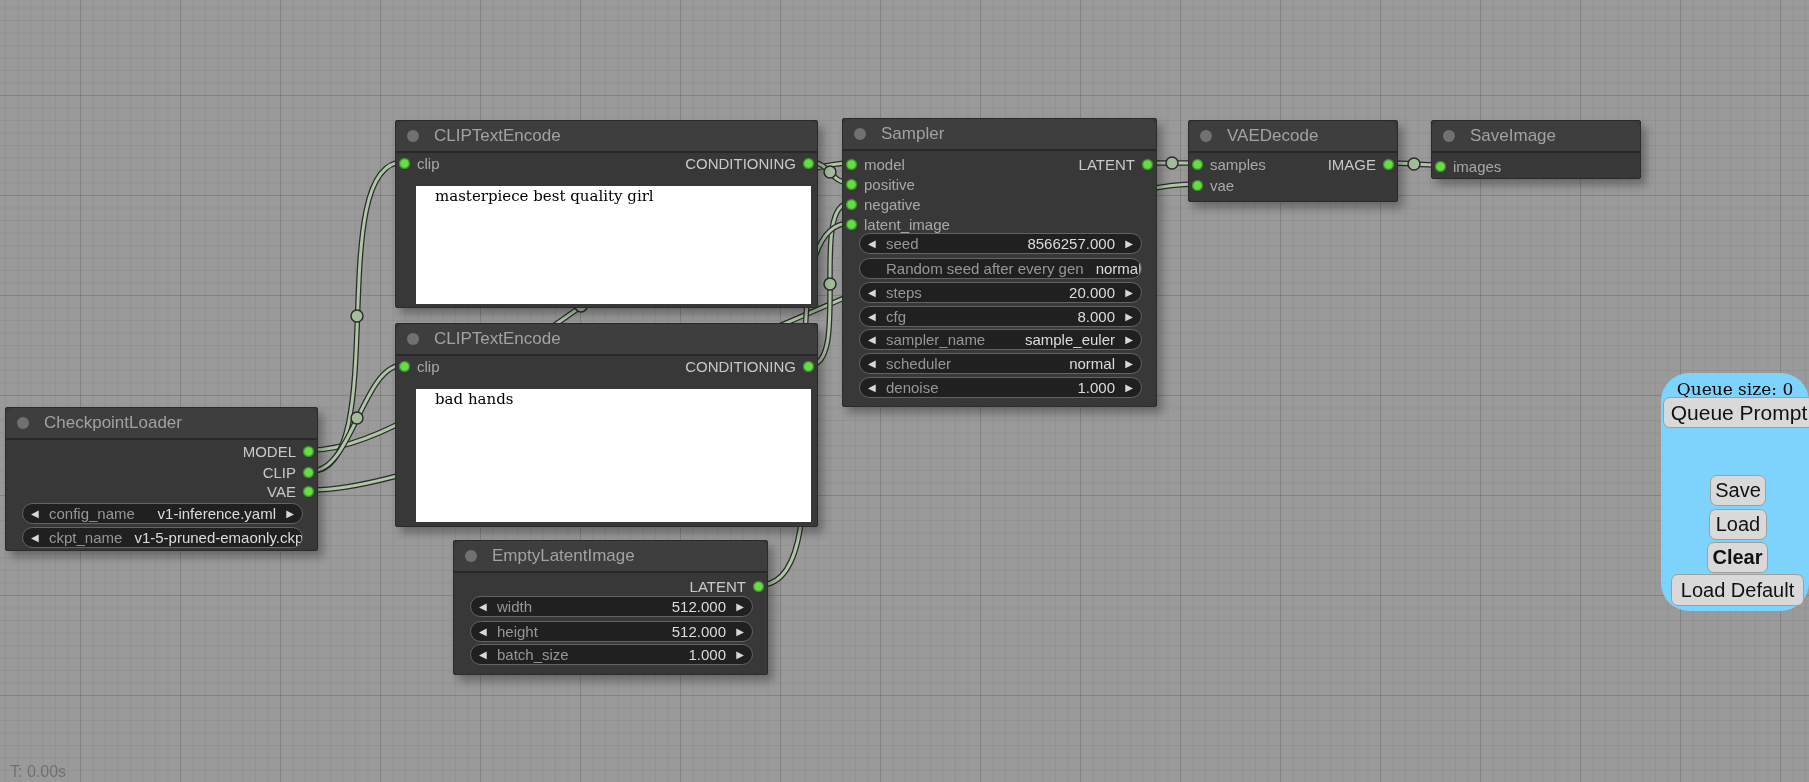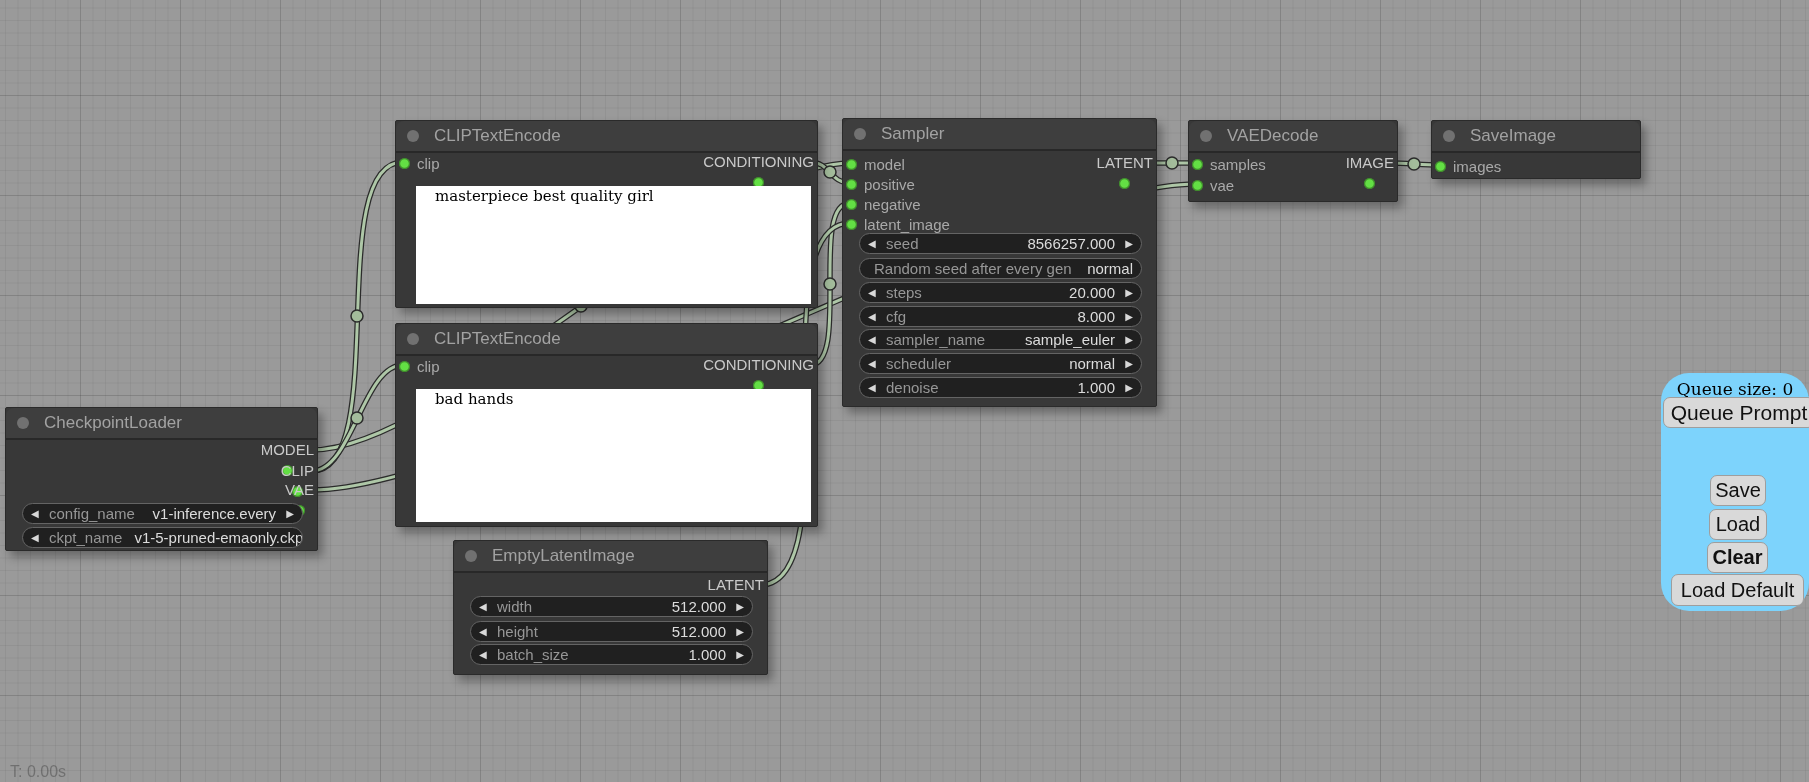--- a/index.html
+++ b/index.html
@@ -32,33 +32,33 @@
   .ntitle{
     position:absolute;left:0;top:0;right:0;height:30px;
     background:#3e3e3e;border-radius:8px 8px 0 0;
     border-bottom:2px solid #282828;
     color:#a2a2a2;font-size:17px;line-height:30px;white-space:nowrap;overflow:hidden;
   }
   .ntitle .txt{margin-left:38px;}
   .tdot{position:absolute;left:11px;top:9px;width:12px;height:12px;border-radius:50%;background:#717171;}
   .slot{position:absolute;height:20px;font-size:15px;display:flex;align-items:center;gap:7px;white-space:nowrap;}
   .slot.in{left:3px;color:#a9a9a9;}
-  .slot.out{right:3px;color:#c9c9c9;flex-direction:column;}
+  .slot.out{right:3px;color:#c9c9c9;}
   .sdot{width:11px;height:11px;border-radius:50%;background:#63df44;box-shadow:inset 0 0 0 1.2px rgba(0,0,0,0.35);flex:none;}
   .widget{
     position:absolute;left:16px;height:21px;box-sizing:border-box;
     background:#202020;border:1px solid #646464;border-radius:11px;
     display:flex;align-items:center;gap:6px;padding:0 8px;font-size:15px;white-space:nowrap;overflow:hidden;
   }
   .widget .arr{color:#d8d8d8;font-size:10px;width:12px;flex:none;line-height:21px;}
   .widget .arr.r{text-align:right;}
   .widget .wl{color:#979797;flex:none;}
   .widget .sp{flex:1;}
   .widget .wv{color:#dcdcdc;flex:none;}
-  .widget.toggle .wl{margin-left:6px;}
+  .widget.toggle .wl{margin-left:18px;}
   .ta{
     position:absolute;background:#ffffff;border:none;outline:none;resize:none;overflow:hidden;
     font-family:"DejaVu Serif",serif;font-size:15px;color:#000;padding:1px 19px;box-sizing:border-box;line-height:1.3;
   }
   #menu{position:absolute;left:1661px;top:373px;width:148px;height:238px;background:#7dd3fc;z-index:3;border-radius:28px;}
   .qsize{font-family:"DejaVu Serif",serif;font-size:17px;color:#000;text-align:center;margin-top:6px;}
   .btn{
     position:absolute;box-sizing:border-box;cursor:pointer;
     background:#d9d9d9;border:1px solid #9e9e9e;border-radius:7px;
     color:#111;display:flex;align-items:center;justify-content:center;
@@ -129,21 +129,21 @@
       <span class="sdot"></span>
   </div>
   <div class="slot out" style="top:73px">
     <span>VAE</span>
       <span class="sdot"></span>
   </div>
   <div class="widget" style="top:95px;width:281px">
     <span class="arr">◀</span>
     <span class="wl">config_name</span>
     <span class="sp"></span>
-    <span class="wv">v1-inference.every</span>
+    <span class="wv">v1-inference.yaml</span>
     <span class="arr r">▶</span>
   </div>
   <div class="widget" style="top:119px;width:281px">
     <span class="arr">◀</span>
     <span class="wl">ckpt_name</span>
     <span class="sp"></span>
     <span class="wv">v1-5-pruned-emaonly.ckpt</span>
 
   </div>
 </div>

